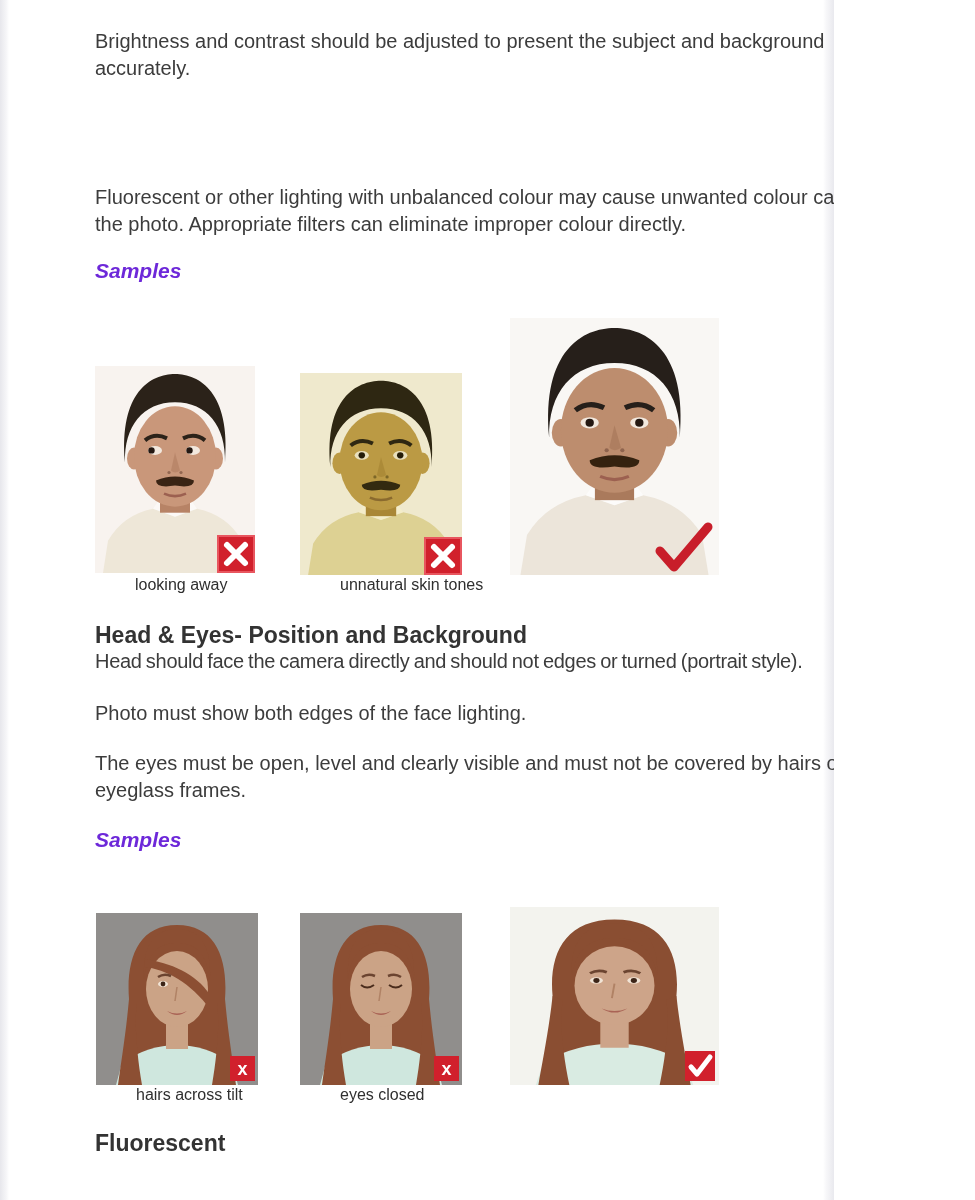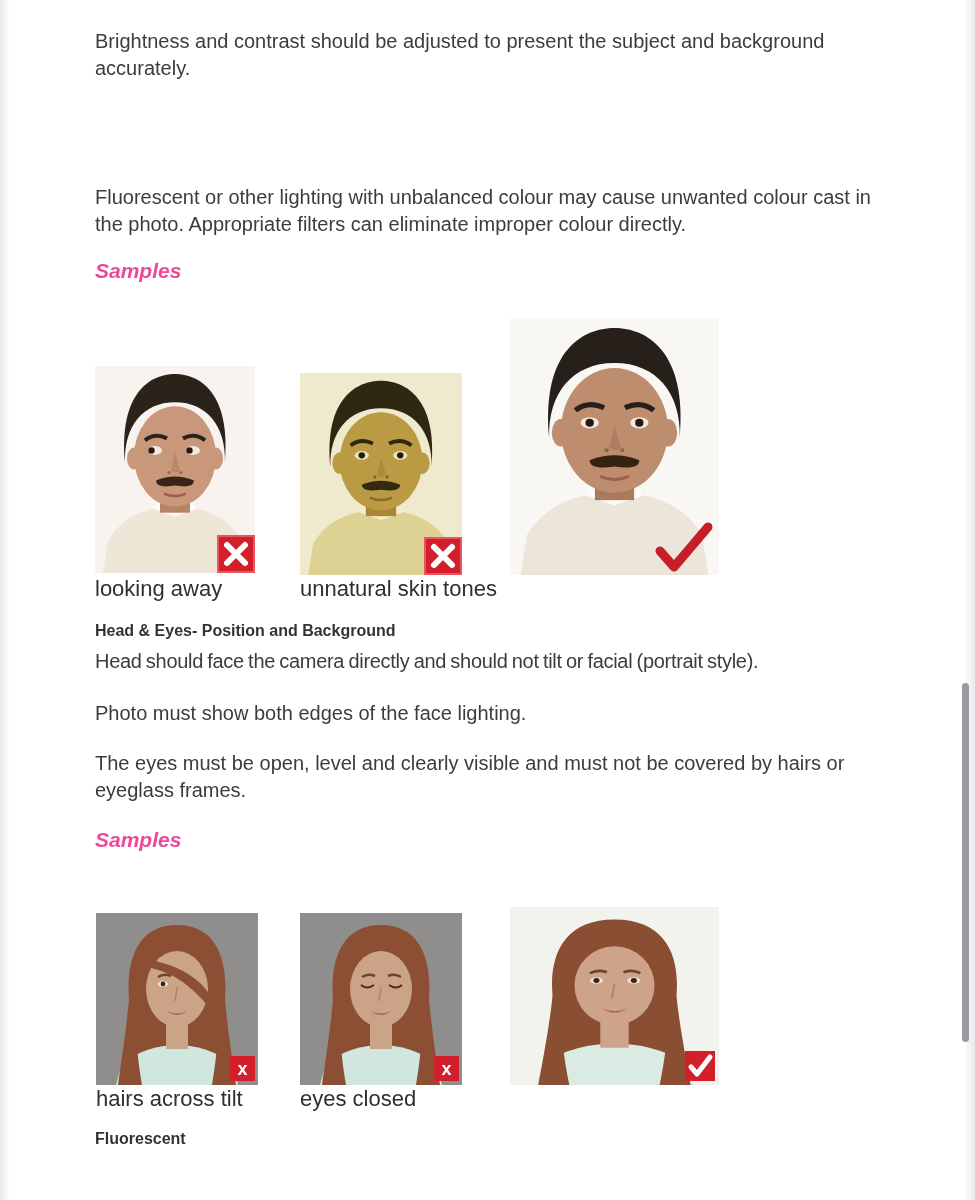--- a/index.html
+++ b/index.html
@@ -1,29 +1,29 @@
 <!DOCTYPE html>
 <html><head>
 <meta charset="utf-8">
 <style>
   html,body{margin:0;padding:0;background:#ffffff;}
-  .page{position:relative;width:975px;height:1200px;background:#ffffff;overflow:hidden;
+  .page{position:relative;width:834px;height:1200px;background:#ffffff;overflow:hidden;
         font-family:"Liberation Sans","DejaVu Sans",sans-serif;color:#3c3c3c;}
   .edge-left{position:absolute;left:0;top:0;width:9px;height:1200px;
              background:linear-gradient(to right,#e7e7ec,#f6f6f8 70%,#ffffff);}
   .edge-right{position:absolute;right:0;top:0;width:11px;height:1200px;
               background:linear-gradient(to left,#e9e9ee,#f7f7f9 70%,#ffffff);}
   .scroll-thumb{position:absolute;left:962px;top:683px;width:7px;height:359px;
                 border-radius:4px;background:#9b9b9f;}
   .para{position:absolute;left:95px;width:800px;font-size:20px;line-height:27px;}
   .tightwords{word-spacing:-1.5px;}
   .oneline{white-space:nowrap;letter-spacing:-0.3px;word-spacing:-1px;}
-  .h-samples{position:absolute;left:95px;font-size:21px;font-weight:bold;font-style:italic;color:#ec4899;}
-  .h-bold{position:absolute;left:95px;font-size:16px;font-weight:bold;color:#333333;}
-  .caption{position:absolute;font-size:22px;color:#2f2f2f;}
+  .h-samples{position:absolute;left:95px;font-size:21px;font-weight:bold;font-style:italic;color:#6d28d9;}
+  .h-bold{position:absolute;left:95px;font-size:23px;font-weight:bold;color:#333333;}
+  .caption{position:absolute;font-size:16px;color:#2f2f2f;margin-left:40px;}
   figure{margin:0;padding:0;position:absolute;}
   figure svg{display:block;width:100%;height:100%;}
   
   .photo-man-away  {--bg:#f8f3ef;--skin:#c9977a;--skin2:#b78366;--hair:#2b2219;--shirt:#eee7d8;--stache:#3a2414;}
   .photo-man-yellow{--bg:#efe9cd;--skin:#bb9a44;--skin2:#a98736;--hair:#2e2712;--shirt:#ddd193;--stache:#332a10;}
   .photo-man-ok    {--bg:#f9f7f4;--skin:#bd8d6e;--skin2:#aa7a5c;--hair:#261f1a;--shirt:#ece5da;--stache:#35220f;}
   .photo-woman-hair,
   .photo-woman-closed{--bg:#908e8c;--skin:#cba386;--hair:#8c4f33;--top:#cfe7de;--lips:#a96355;}
   .photo-woman-ok  {--bg:#f3f3ee;--skin:#cda489;--hair:#8a4e32;--top:#d9ebe2;--lips:#a96355;}
   
@@ -135,21 +135,21 @@
       <svg viewBox="0 0 62 52">
           <path d="M8,30 L22,46 L56,6" stroke="#c81e2a" stroke-width="9" fill="none" stroke-linecap="round" stroke-linejoin="round"></path>
         </svg>
     </div>
   </figure>
 
   <div class="caption" style="left:95px;top:576px">looking away</div>
   <div class="caption" style="left:300px;top:576px">unnatural skin tones</div>
 
   <div class="h-bold" style="top:622px">Head &amp; Eyes- Position and Background</div>
-  <div class="para oneline" style="top:648px">Head should face the camera directly and should not tilt or facial (portrait style).</div>
+  <div class="para oneline" style="top:648px">Head should face the camera directly and should not edges or turned (portrait style).</div>
   <div class="para" style="top:700px">Photo must show both edges of the face lighting.</div>
   <div class="para" style="top:750px">The eyes must be open, level and clearly visible and must not be covered by hairs or eyeglass frames.</div>
 
   <div class="h-samples" style="top:828px">Samples</div>
 
   <figure class="photo-woman-hair" style="left:96px;top:913px;width:162px;height:172px;">
     <svg viewBox="0 0 162 172" preserveAspectRatio="none">
       <rect width="162" height="172" style="fill:var(--bg)"></rect>
       <path d="M81,12 C42,12 30,46 33,86 C35,118 28,148 22,172 L140,172 C134,148 127,118 129,86 C132,46 120,12 81,12 Z" style="fill:var(--hair)"></path>
       <path d="M20,172 L26,150 Q52,132 81,132 Q110,132 136,150 L142,172 Z" style="fill:var(--top)"></path>

